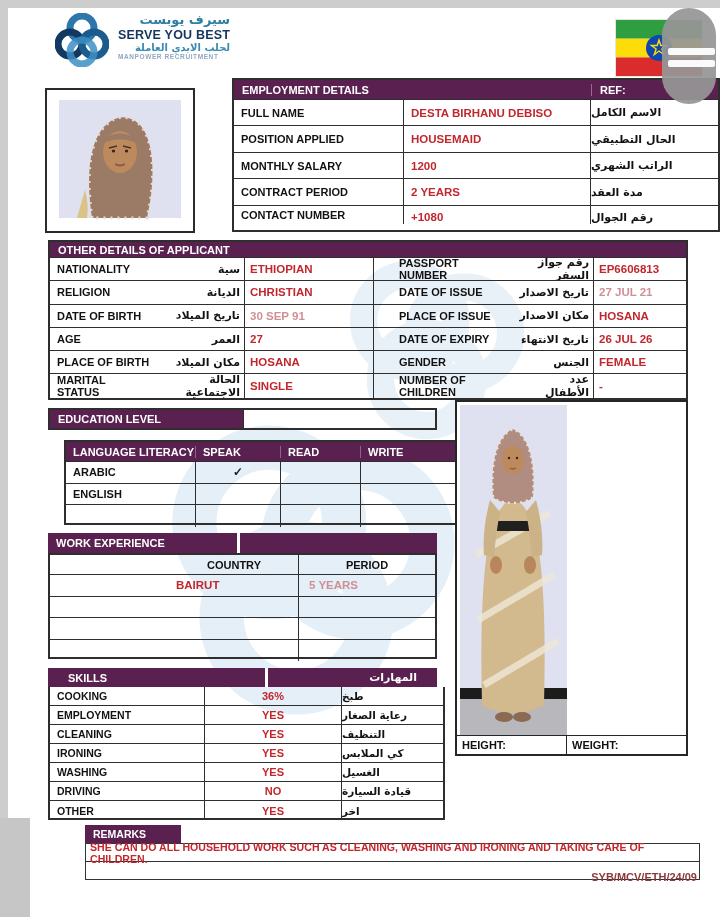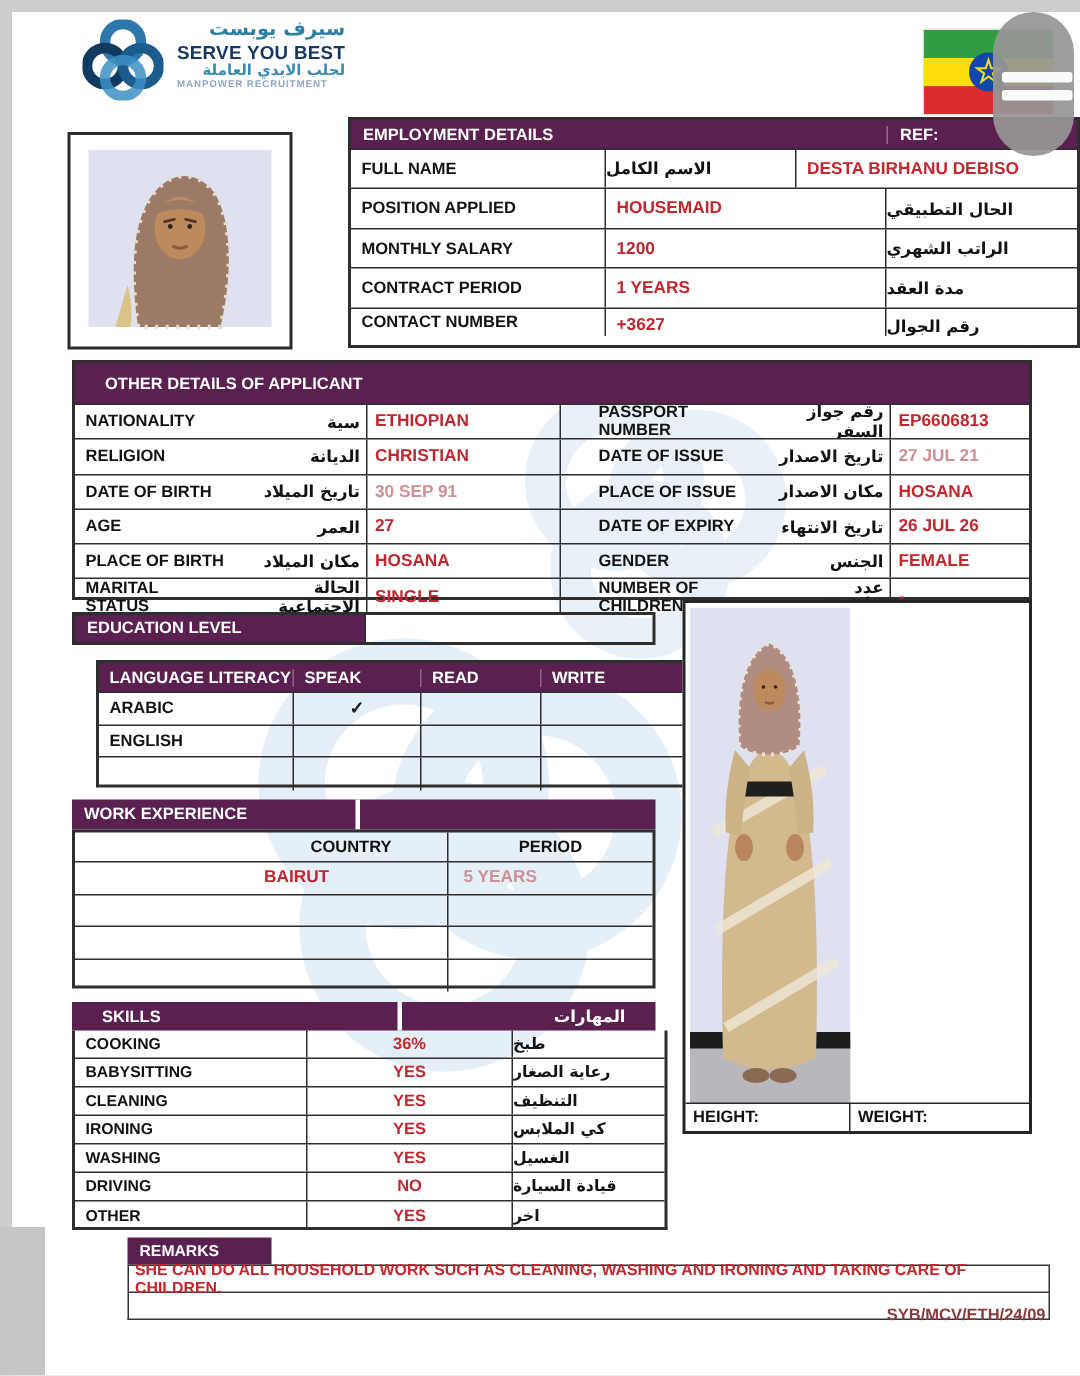--- a/index.html
+++ b/index.html
@@ -50,21 +50,21 @@
   .emp { left:200px; top:78px; width:488px; height:154px;margin-left:32px; }
   .emp .hrow { height:20px; }
   .emp .h-title { width:357px; padding-left:8px; }
   .emp .h-ref { flex:1; padding-left:8px; border-left:1px solid rgba(255,255,255,.35); }
   .emp .c1 { width:170px; padding-left:7px; }
   .emp .c2 { width:187px; padding-left:7px; }
   .emp .c3 { flex:1; justify-content:flex-end; padding-right:7px; }
 
   
   .other { left:48px; top:240px; width:640px; height:160px; }
-  .other .hrow { height:28px; padding-left:20px; }
+  .other .hrow { height:16px; padding-left:8px; }
   .other .drow { height:23.3px; }
   .other .l1 { width:195px; justify-content:space-between; padding:0 4px 0 7px; }
   .other .l2 { width:129px; padding-left:5px; }
   .other .r1 { width:202px; justify-content:space-between; padding:0 4px 0 7px;margin-left:18px; }
   .other .r2 { flex:1; padding-left:5px; }
 
   
   .edu { left:48px; top:408px; width:389px; height:22px; }
   .edu .h { width:194px; padding-left:8px; }
   .edu .blank { flex:1; background:transparent; }
@@ -179,41 +179,41 @@
   </svg>
 </div>
 
 <div class="tbl emp">
   <div class="trow phead hrow">
     <div class="h-title">EMPLOYMENT DETAILS</div>
     <div class="h-ref">REF:</div>
   </div>
   <div class="trow" style="height:26px;">
     <div class="cell c1 lbl">FULL NAME</div>
+    <div class="cell c2 val">DESTA BIRHANU DEBISO</div>
     <div class="cell c3 arlbl ar">الاسم الكامل</div>
-    <div class="cell c2 val">DESTA BIRHANU DEBISO</div>
   </div>
   <div class="trow" style="height:27px;">
     <div class="cell c1 lbl">POSITION APPLIED</div>
     <div class="cell c2 val">HOUSEMAID</div>
     <div class="cell c3 arlbl ar">الحال التطبيقي</div>
   </div>
   <div class="trow" style="height:26px;">
     <div class="cell c1 lbl">MONTHLY SALARY</div>
     <div class="cell c2 val">1200</div>
     <div class="cell c3 arlbl ar">الراتب الشهري</div>
   </div>
   <div class="trow" style="height:27px;">
     <div class="cell c1 lbl">CONTRACT PERIOD</div>
-    <div class="cell c2 val">1 YEARS</div>
+    <div class="cell c2 val">2 YEARS</div>
     <div class="cell c3 arlbl ar">مدة العقد</div>
   </div>
   <div class="trow" style="flex:1;">
     <div class="cell c1 lbl">CONTACT NUMBER</div>
-    <div class="cell c2 val" style="align-items:flex-start; padding-top:5px;">+3627</div>
+    <div class="cell c2 val" style="align-items:flex-start; padding-top:5px;">+1080</div>
     <div class="cell c3 arlbl ar" style="align-items:flex-start; padding-top:5px;">رقم الجوال</div>
   </div>
 </div>
 
 <div class="tbl other">
   <div class="trow phead hrow">OTHER DETAILS OF APPLICANT</div>
 
   <div class="trow drow">
     <div class="cell l1">
         <span class="lbl">NATIONALITY</span>
@@ -361,21 +361,21 @@
     <div class="notch" style="left:217px;"></div>
   </div>
 </div>
 <div class="tbl skills">
   <div class="trow drow">
     <div class="cell c1 lbl">COOKING</div>
     <div class="cell c2 val">36%</div>
     <div class="cell c3 arlbl ar">طبخ</div>
   </div>
   <div class="trow drow">
-    <div class="cell c1 lbl">BABYSITTING</div>
+    <div class="cell c1 lbl">EMPLOYMENT</div>
     <div class="cell c2 val">YES</div>
     <div class="cell c3 arlbl ar">رعاية الصغار</div>
   </div>
   <div class="trow drow">
     <div class="cell c1 lbl">CLEANING</div>
     <div class="cell c2 val">YES</div>
     <div class="cell c3 arlbl ar">التنظيف</div>
   </div>
   <div class="trow drow">
     <div class="cell c1 lbl">IRONING</div>

